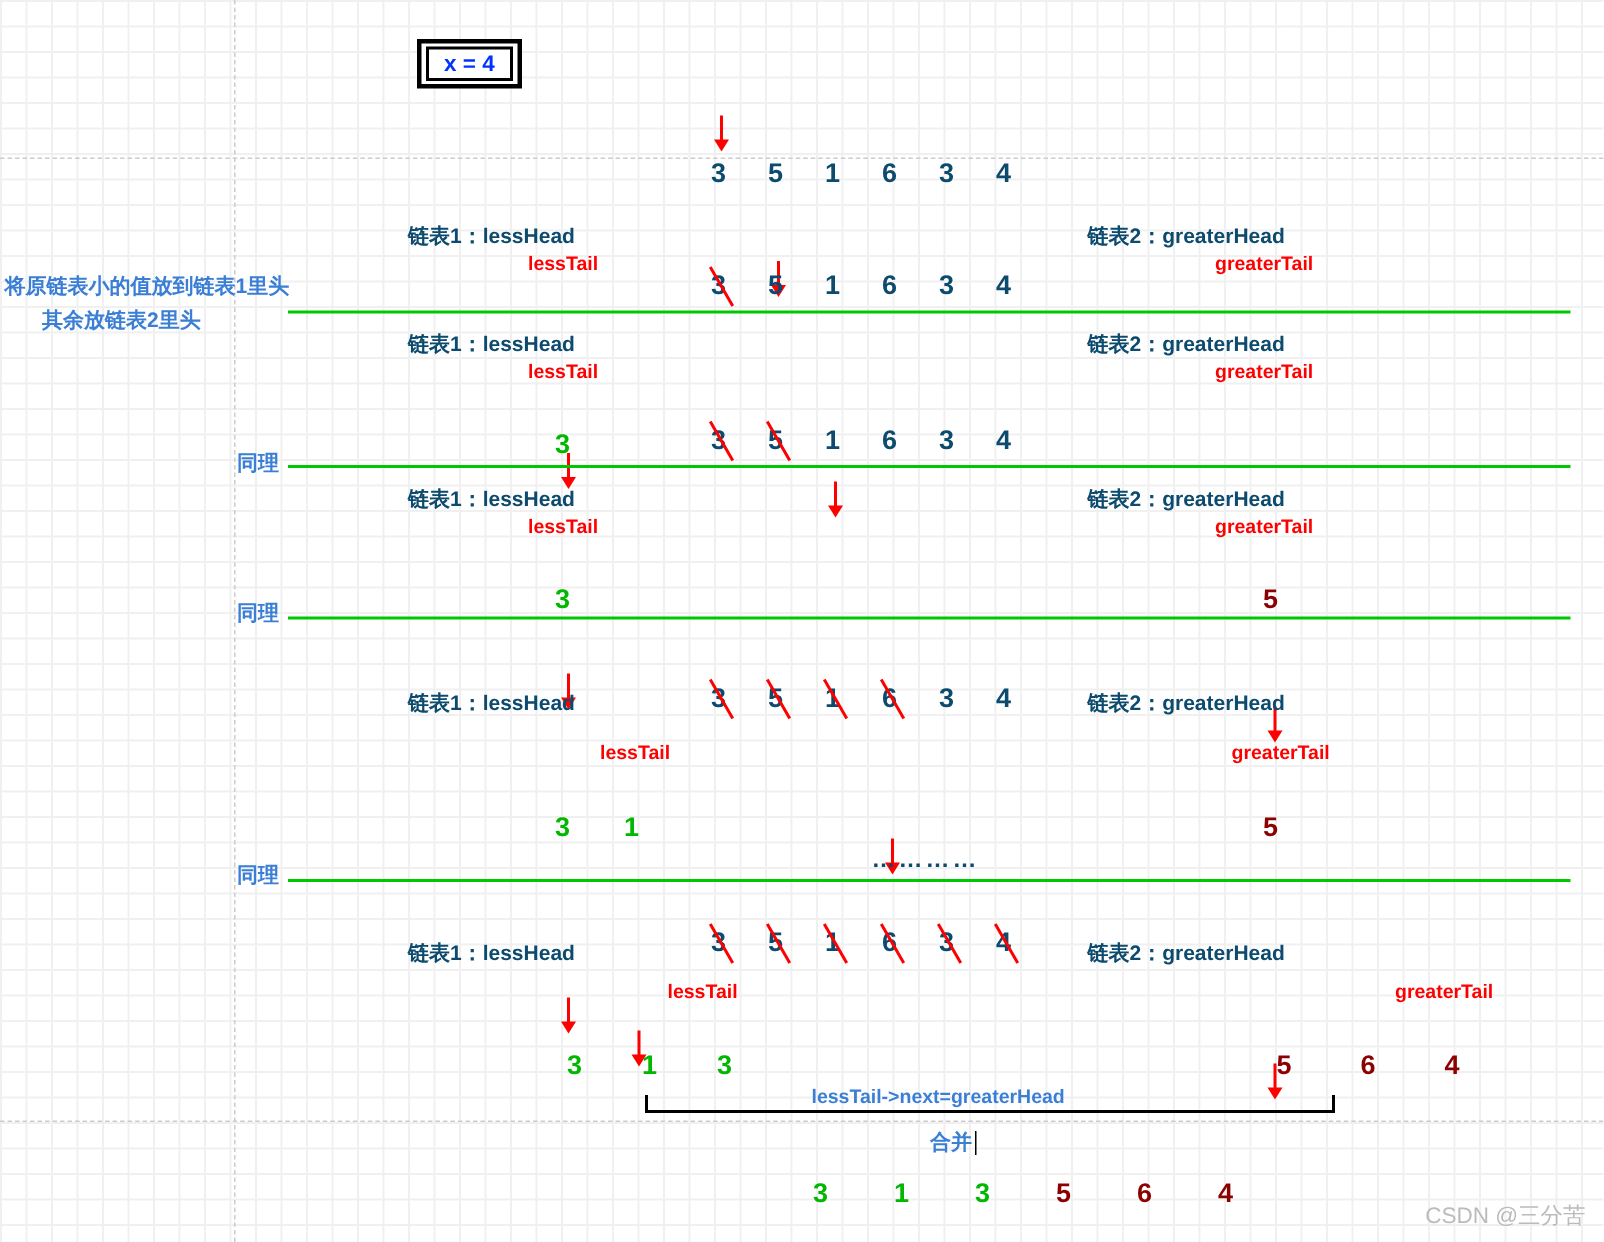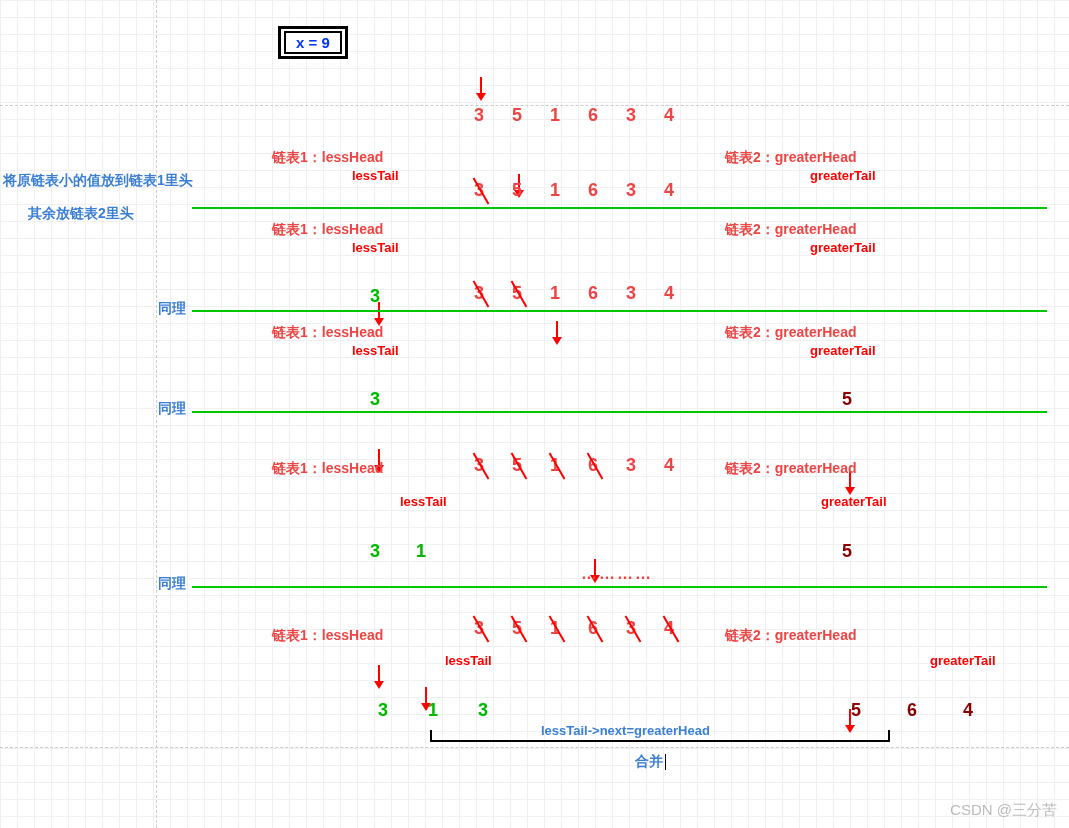--- a/index.html
+++ b/index.html
@@ -6,21 +6,21 @@
 body{font-family:Arial,"Microsoft YaHei",sans-serif;background:#fff;width:1069px;height:828px;position:relative;overflow:hidden}
 .grid-bg{position:absolute;inset:0;background-image:linear-gradient(#f0f0f0 1px,transparent 1px),linear-gradient(90deg,#f0f0f0 1px,transparent 1px);background-size:17px 17px}
 .dashed-h{position:absolute;left:0;right:0;border-top:1px dashed #ccc}
 .dashed-v{position:absolute;top:0;bottom:0;border-left:1px dashed #ccc}
 .canvas{position:absolute;inset:0}
 .abs{position:absolute}
 .x-box{border:3px solid #000;padding:2px 3px;background:#fff}
 .x-box-inner{border:2px solid #000;padding:1px 10px;color:#0033ff;font-weight:bold;font-size:15px}
 .seq{font-weight:bold;font-size:18px;letter-spacing:0;white-space:nowrap}
 .seq span{display:inline-block;width:38px;text-align:center}
-.black{color:#ef4444}
+.black{color:#0c4a6e}
 .green-t{color:#00b800;font-weight:bold}
 .darkred{color:#8b0000}
 .red{color:#ff0000}
 .blue-t{color:#3a7fd5}
 .label{font-size:14px;font-weight:bold}
 .label-sm{font-size:13px;font-weight:bold}
 .green-line{position:absolute;height:2px;background:#00c800}
 .arrow-down{width:2px;height:22px;background:#ff0000;position:relative}
 .arrow-down::after{content:"";position:absolute;bottom:-2px;left:-4px;border-left:5px solid transparent;border-right:5px solid transparent;border-top:8px solid #ff0000}
 .strike{position:absolute;width:30px;height:2px;background:#ff0000;transform:rotate(60deg);transform-origin:center}
@@ -34,29 +34,29 @@
 </head>
 <body>
 <div class="grid-bg"></div>
 <div class="dashed-h" style="top:105px"></div>
 <div class="dashed-h" style="top:747px"></div>
 <div class="dashed-v" style="left:156px"></div>
 
 <div class="canvas">
 
 <div class="abs x-box" style="left:278px;top:26px">
-  <div class="x-box-inner">x = 9</div>
+  <div class="x-box-inner">x = 4</div>
 </div>
 
 <div class="abs arrow-down" style="left:480px;top:77px"></div>
 <div class="abs seq black" style="left:460px;top:105px">
   <span>3</span><span>5</span><span>1</span><span>6</span><span>3</span><span>4</span>
 </div>
 
-<div class="abs label blue-t" style="left:3px;top:172px">将原链表小的值放到链表1里头</div>
+<div class="abs label blue-t" style="left:3px;top:182px">将原链表小的值放到链表1里头</div>
 <div class="abs label blue-t" style="left:28px;top:205px">其余放链表2里头</div>
 
 <div class="abs label black" style="left:272px;top:149px">链表1：lessHead</div>
 <div class="abs label-sm red" style="left:352px;top:168px">lessTail</div>
 <div class="abs label black" style="left:725px;top:149px">链表2：greaterHead</div>
 <div class="abs label-sm red" style="left:810px;top:168px">greaterTail</div>
 <div class="abs arrow-down" style="left:518px;top:152px"></div>
 <div class="abs seq black" style="left:460px;top:180px">
   <span>3</span><span>5</span><span>1</span><span>6</span><span>3</span><span>4</span>
 </div>
@@ -129,17 +129,20 @@
 
 <div class="abs seq" style="left:358px;top:700px">
   <span class="green-t" style="width:50px">3</span><span class="green-t" style="width:50px">1</span><span class="green-t" style="width:50px">3</span>
 </div>
 <div class="abs seq" style="left:828px;top:700px">
   <span class="darkred" style="width:56px">5</span><span class="darkred" style="width:56px">6</span><span class="darkred" style="width:56px">4</span>
 </div>
 
 <div class="bracket" style="left:430px;top:740px;width:460px"></div>
 <div class="abs label-sm blue-t" style="left:541px;top:723px">lessTail-&gt;next=greaterHead</div>
-<div class="abs label blue-t" style="left:635px;top:753px"><span>合并</span><span class="cursor"></span></div>
+<div class="abs label blue-t" style="left:620px;top:753px"><span>合并</span><span class="cursor"></span></div>
 
+<div class="abs seq" style="left:520px;top:785px">
+  <span class="green-t" style="width:54px">3</span><span class="green-t" style="width:54px">1</span><span class="green-t" style="width:54px">3</span><span class="darkred" style="width:54px">5</span><span class="darkred" style="width:54px">6</span><span class="darkred" style="width:54px">4</span>
+</div>
 
 <div class="wm">CSDN @三分苦</div>
 </div>
 
 </body></html>

